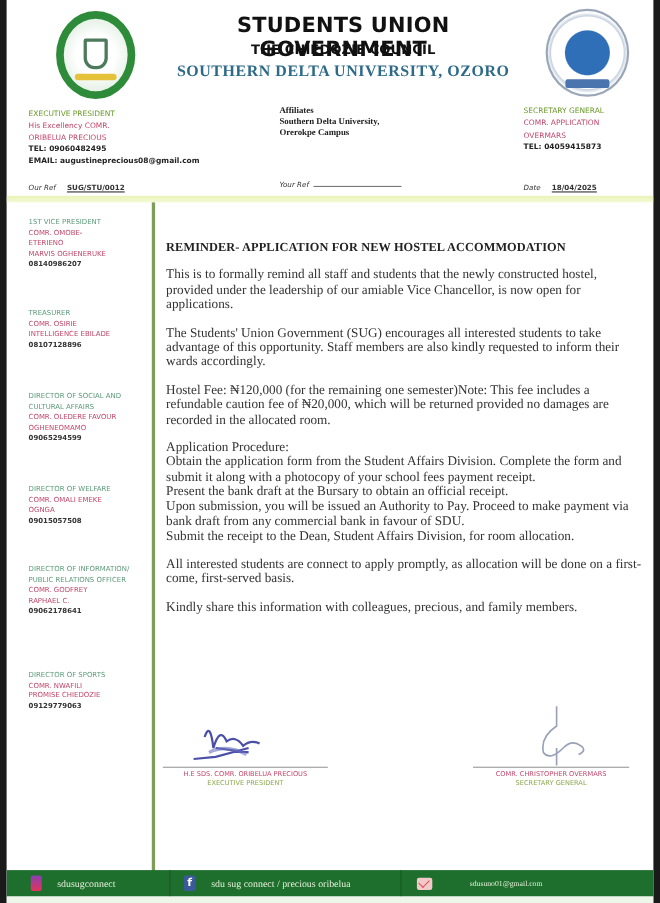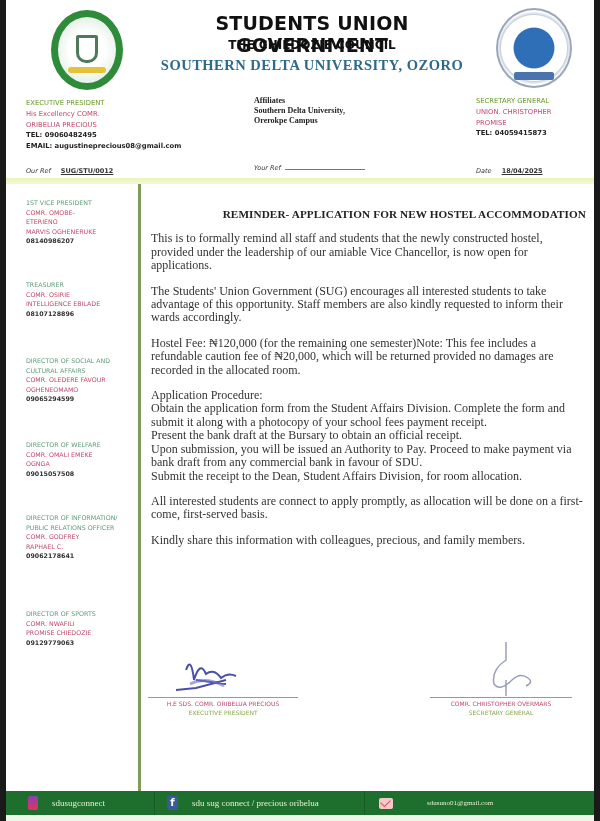--- a/index.html
+++ b/index.html
@@ -63,21 +63,21 @@
     .vrule { position: absolute; left: 132px; top: 184px; width: 3px; height: 608px; background: #7f9d5a; }
     .sb-item { position: absolute; left: 20px; width: 110px; font-family: "DejaVu Sans", sans-serif; font-size: 6.3px; line-height: 9.5px; }
     .sb-item .role { color: #5d9a7a; }
     .sb-item .name { color: #c0476a; }
     .sb-item .phone { color: #333; font-weight: bold; }
     
     .body {
       position: absolute; left: 145px; top: 196px; width: 435px;
       font-family: "Liberation Serif", serif; color: #333; font-size: 12px; line-height: 13.4px;
     }
-    .body .heading { font-weight: bold; font-size: 11.2px; text-align: right; margin-top: 12px; margin-bottom: 11px; color: #222; letter-spacing: 0.1px; }
+    .body .heading { font-weight: bold; font-size: 11.2px; text-align: left; margin-top: 23px; margin-bottom: 11px; color: #222; letter-spacing: 0.1px; }
     .body p { margin-bottom: 12px; }
     .body .proc p { margin-bottom: 0; }
     
     .sig { position: absolute; font-family: "DejaVu Sans", sans-serif; font-size: 6px; text-align: center; }
     .sig-left { left: 142px; top: 697px; width: 150px; }
     .sig-right { left: 424px; top: 697px; width: 142px; }
     .sig .rule { border-top: 1px solid #999; margin-bottom: 2px; }
     .sig .name { color: #c0476a; }
     .sig .title { color: #8aa84a; margin-top: 2px; }
     .sig-mark { position: absolute; }
@@ -131,22 +131,22 @@
     <div>Affiliates</div>
     <div>Southern Delta University,</div>
     <div>Orerokpe Campus</div>
   </div>
   <div class="ref-line ref-your">
     <span>Your Ref</span><span class="line"></span>
   </div>
 
   <div class="hdr-block hdr-right">
     <div class="green">SECRETARY GENERAL</div>
-    <div class="red">UNION. CHRISTOPHER</div>
-    <div class="red">PROMISE</div>
+    <div class="red">COMR. APPLICATION</div>
+    <div class="red">OVERMARS</div>
     <div class="black">TEL: 04059415873</div>
   </div>
   <div class="ref-line ref-date">
     <span>Date</span>
     <span class="val">18/04/2025</span>
   </div>
 
   <div class="hdr-rule"></div>
 
   <div class="sidebar"></div>

